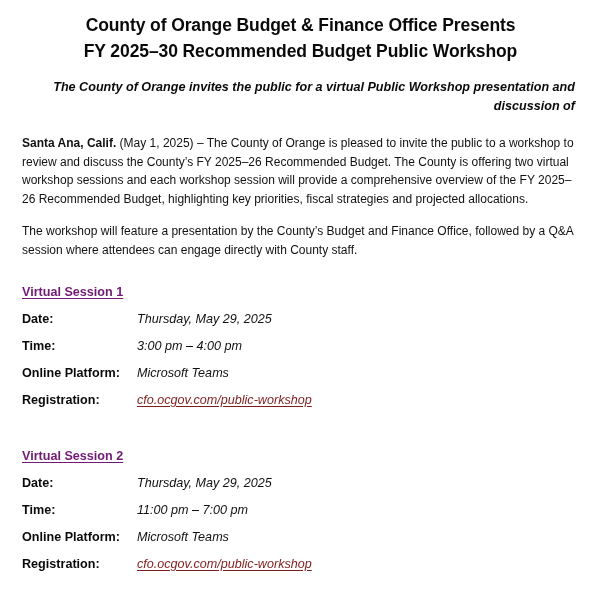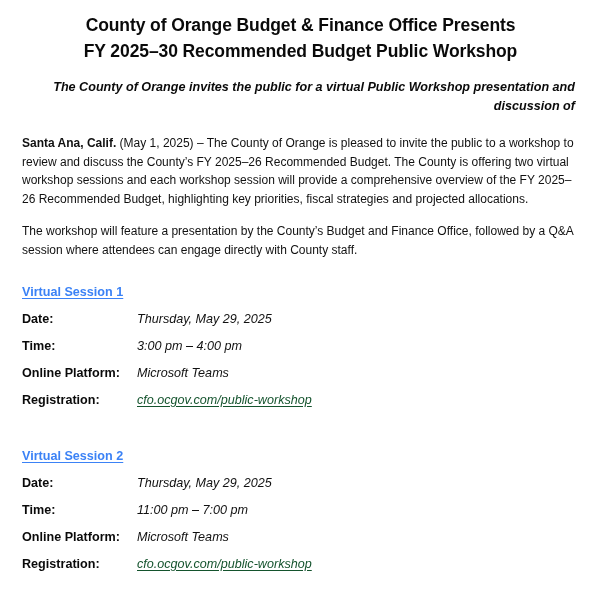--- a/index.html
+++ b/index.html
@@ -71,21 +71,21 @@
   }
   .session.second-session { margin-top: 38px; }
   .session-heading {
     font-weight: bold;
     font-size: 12.6px;
     line-height: 17px;
     text-decoration: underline;
     text-underline-offset: 2px;
     display: inline-block;
     margin: 0 0 0 0;
-    color: #3b82f6;
+    color: #701a75;
   }
   .session-rows {
     margin-top: 10px;
   }
   .session-row {
     display: flex;
     align-items: flex-start;
     margin-bottom: 11px;
     font-size: 12.6px;
     line-height: 16px;
@@ -97,21 +97,21 @@
     color: #0a0a0a;
     white-space: nowrap;
   }
   .row-value {
     flex: 1 1 auto;
     color: #111111;
     font-style: italic;
   }
   a.link,
   .link {
-    color: #14532d;
+    color: #7f1d1d;
     text-decoration: underline;
     text-underline-offset: 1.5px;
     cursor: pointer;
   }
 </style>
 </head>
 <body>
 
 <div class="page">
 

